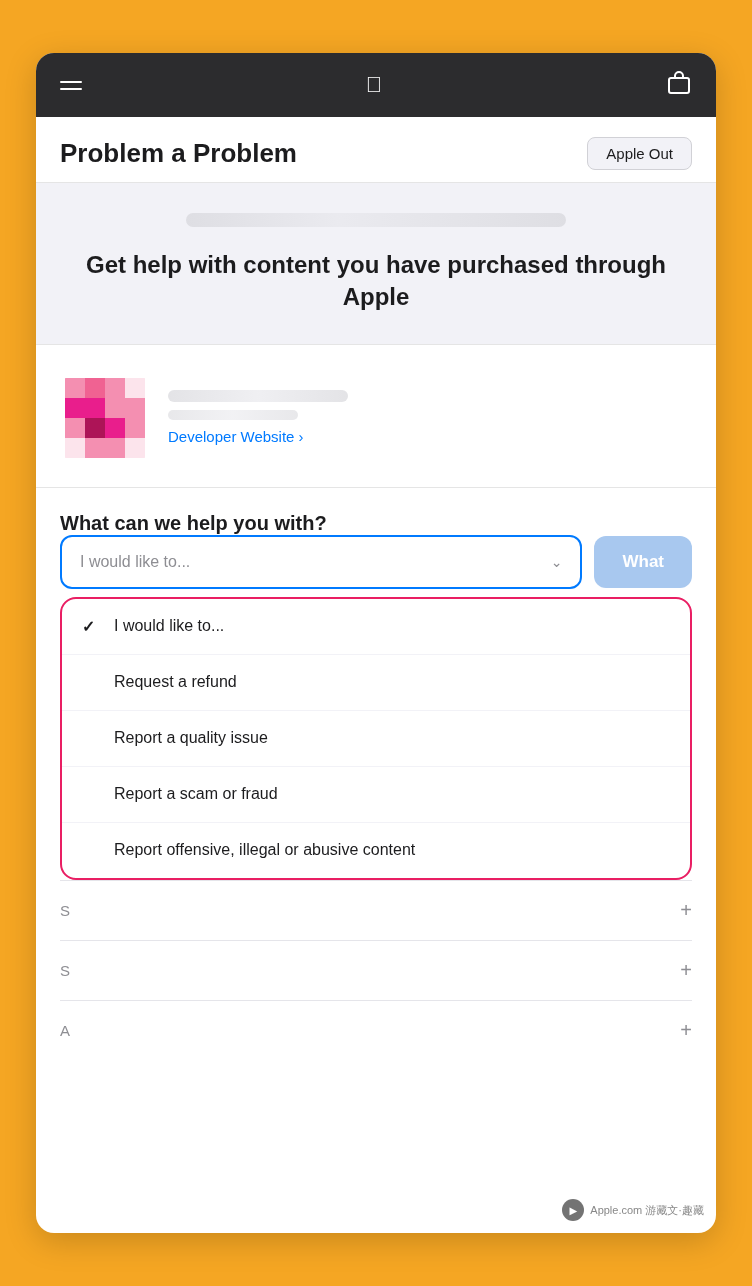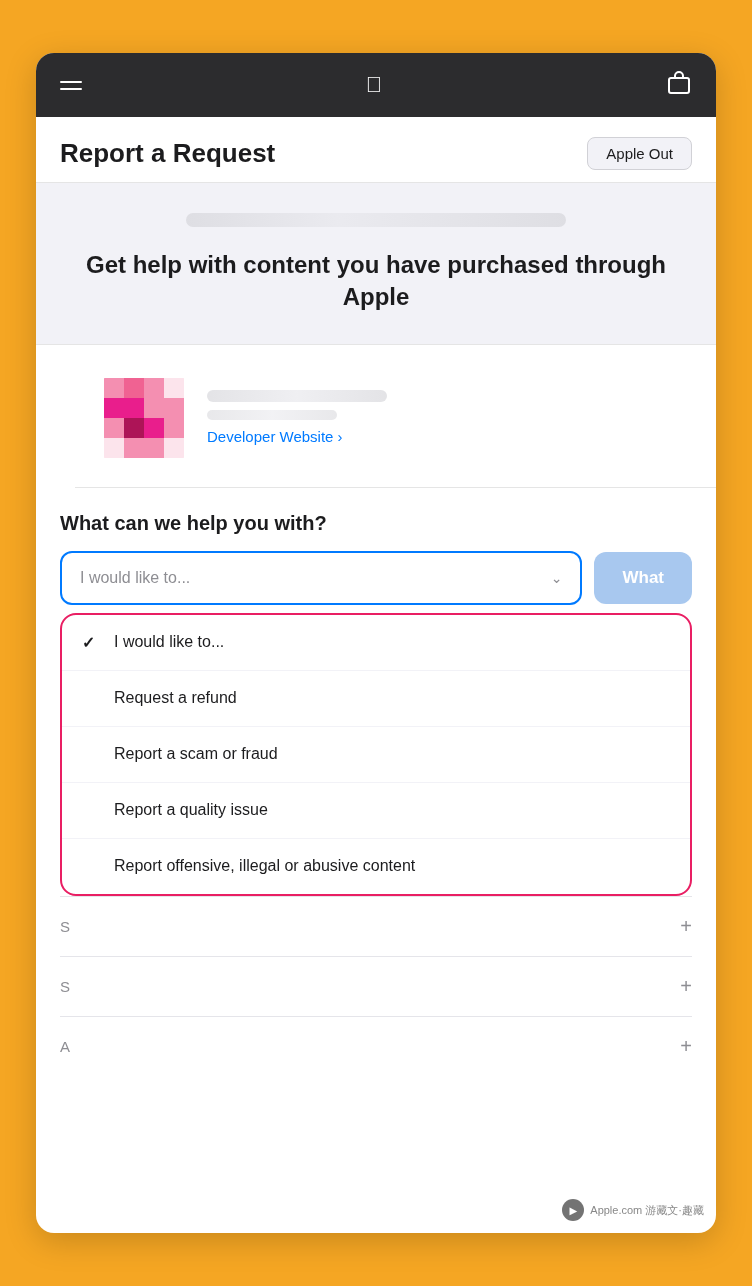--- a/index.html
+++ b/index.html
@@ -111,21 +111,20 @@
     }
 
     
     .app-section {
       background: #fff;
       padding: 28px 24px 24px 24px;
       border-bottom: 1px solid #e5e5e5;
       display: flex;
       flex-direction: column;
       gap: 16px;
-      margin-left: 39px;
     }
 
     .app-row {
       display: flex;
       align-items: center;
       gap: 18px;
     }
 
     .app-icon {
       width: 90px;
@@ -168,21 +167,20 @@
     
     .help-section {
       background: #fff;
       padding: 24px 24px 0 24px;
     }
 
     .help-section .section-label {
       font-size: 20px;
       font-weight: 700;
       color: #1c1c1e;
-      margin-bottom: 16px;
     }
 
     .dropdown-row {
       display: flex;
       align-items: center;
       gap: 12px;
       margin-bottom: 0;
     }
 
     .dropdown-select {
@@ -312,21 +310,21 @@
     <div class="apple-logo"></div>
     <div class="bag-icon">
       <svg width="26" height="26" viewBox="0 0 26 26" fill="none">
         <rect x="3" y="9" width="20" height="15" rx="2" stroke="white" stroke-width="2" fill="none"></rect>
         <path d="M9 9V7a4 4 0 018 0v2" stroke="white" stroke-width="2" fill="none" stroke-linecap="round"></path>
       </svg>
     </div>
   </div>
 
   <div class="header-section">
-    <span class="page-title">Report a Request</span>
+    <span class="page-title">Problem a Problem</span>
     <button class="sign-out-btn">Apple Out</button>
   </div>
 
   <div class="hero-section">
     <div class="blurred-bar"></div>
     <div class="hero-text">Get help with content you have purchased through Apple</div>
   </div>
 
   <div class="app-section">
     <div class="app-row">
@@ -381,26 +379,26 @@
         <span>I would like to...</span>
       </div>
 
       <div class="dropdown-item no-check">
         <span class="check">✓</span>
         <span>Request a refund</span>
       </div>
 
       <div class="dropdown-item no-check">
         <span class="check">✓</span>
-        <span>Report a scam or fraud</span>
+        <span>Report a quality issue</span>
       </div>
 
       <div class="dropdown-item no-check">
         <span class="check">✓</span>
-        <span>Report a quality issue</span>
+        <span>Report a scam or fraud</span>
       </div>
 
       <div class="dropdown-item no-check">
         <span class="check">✓</span>
         <span>Report offensive, illegal or abusive content</span>
       </div>
 
     </div>
   </div>
 

